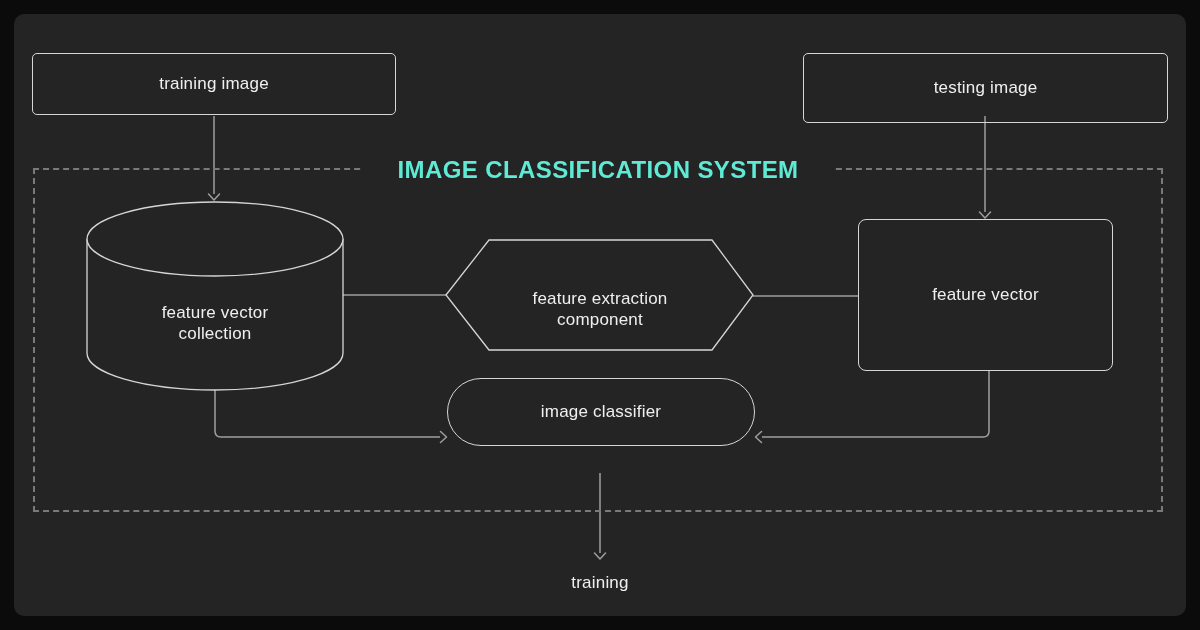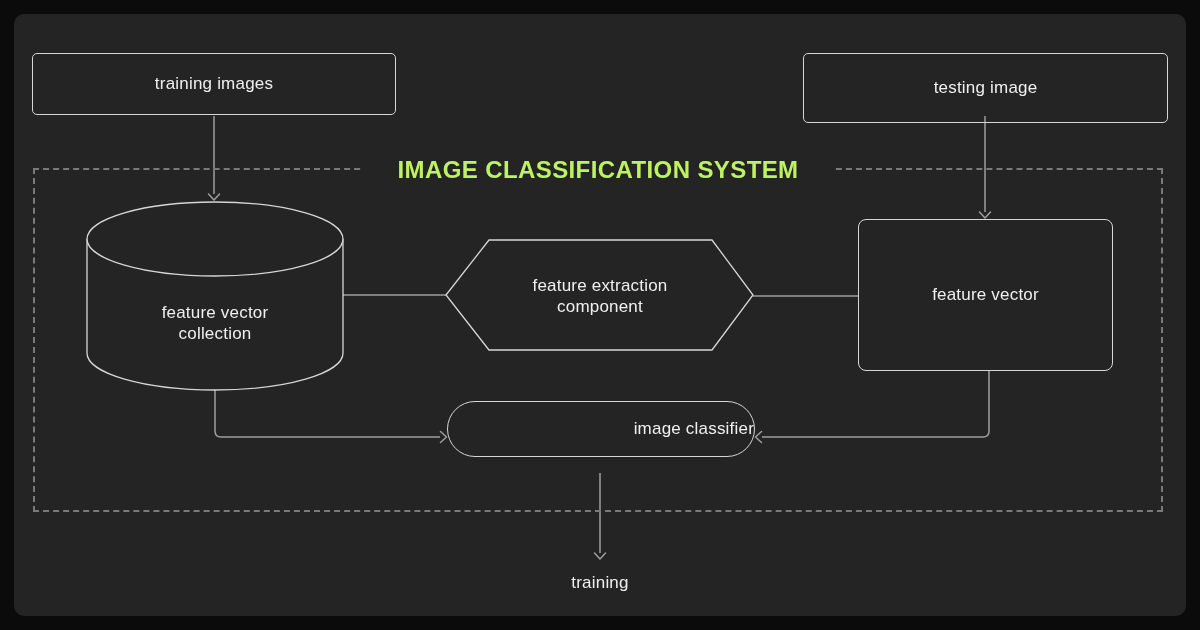--- a/index.html
+++ b/index.html
@@ -18,37 +18,37 @@
   .arrowhead{stroke:#9e9e9e;stroke-width:1.5;fill:none;stroke-linecap:round;stroke-linejoin:round;}
   .node-box{
     position:absolute;border:1.3px solid #d6d6d6;border-radius:5px;
     display:flex;align-items:center;justify-content:center;
     color:#efefef;font-size:17px;letter-spacing:.2px;box-sizing:border-box;
     background:transparent;
   }
   .box-training{left:32px;top:53px;width:364px;height:62px;}
   .box-testing{left:803px;top:53px;width:365px;height:70px;}
   .box-feature-vector{left:858px;top:219px;width:255px;height:152px;border-radius:8px;}
-  .box-classifier{left:447px;top:401px;width:308px;height:56px;border-radius:36px;justify-content:flex-end;}
+  .box-classifier{left:447px;top:378px;width:308px;height:68px;border-radius:36px;}
   .system-boundary{
     position:absolute;left:33px;top:168px;width:1130px;height:344px;
     border:2px dashed #7a7a7a;box-sizing:border-box;
   }
   .system-title{
     position:absolute;top:-17px;left:50%;transform:translateX(-50%);
     background:#242424;padding:0 34px;height:34px;line-height:34px;
-    color:#bef264;font-size:24px;font-weight:700;letter-spacing:.4px;
+    color:#5eead4;font-size:24px;font-weight:700;letter-spacing:.4px;
     white-space:nowrap;
   }
   .float-label{
     position:absolute;color:#efefef;font-size:17px;line-height:21px;
     text-align:center;letter-spacing:.2px;
   }
   .label-cylinder{left:135px;top:302px;width:160px;text-align:center;}
-  .label-hexagon{left:505px;top:275px;width:190px;}
+  .label-hexagon{left:505px;top:288px;width:190px;}
   .label-results{left:540px;top:572px;width:120px;}
 </style>
 </head>
 <body>
 
 <div class="panel"></div>
 
 <svg class="wires" viewBox="0 0 1200 630">
 
   <path class="wire" d="M 214 116 V 194"></path>
@@ -74,21 +74,21 @@
   <ellipse class="shape-stroke" cx="215" cy="239" rx="128" ry="37"></ellipse>
 
   <path class="shape-stroke" d="M 446 295 L 489 240 H 712 L 753 295 L 712 350 H 489 Z"></path>
 </svg>
 
 <div class="system-boundary">
   <div class="system-title">IMAGE CLASSIFICATION SYSTEM</div>
 </div>
 
 <div class="node-box box-training">
-  <span>training images</span>
+  <span>training image</span>
 </div>
 <div class="node-box box-testing">
   <span>testing image</span>
 </div>
 <div class="node-box box-feature-vector">
   <span>feature vector</span>
 </div>
 <div class="node-box box-classifier">
   <span>image classifier</span>
 </div>

